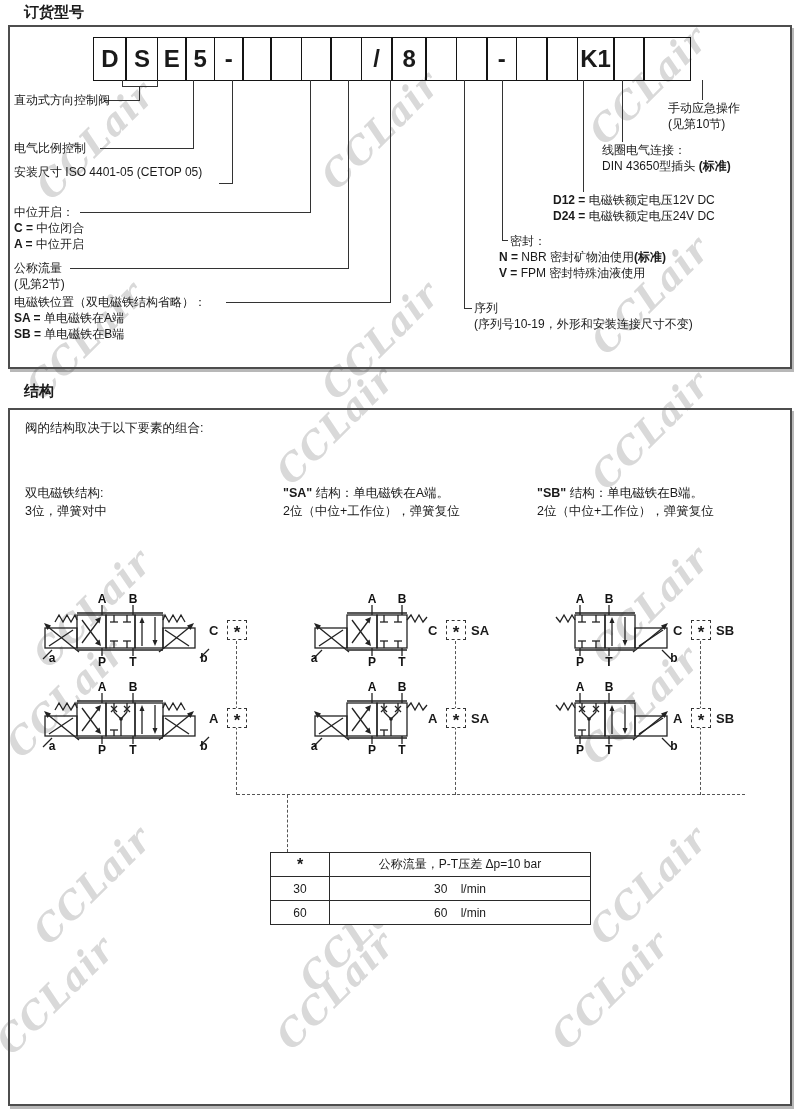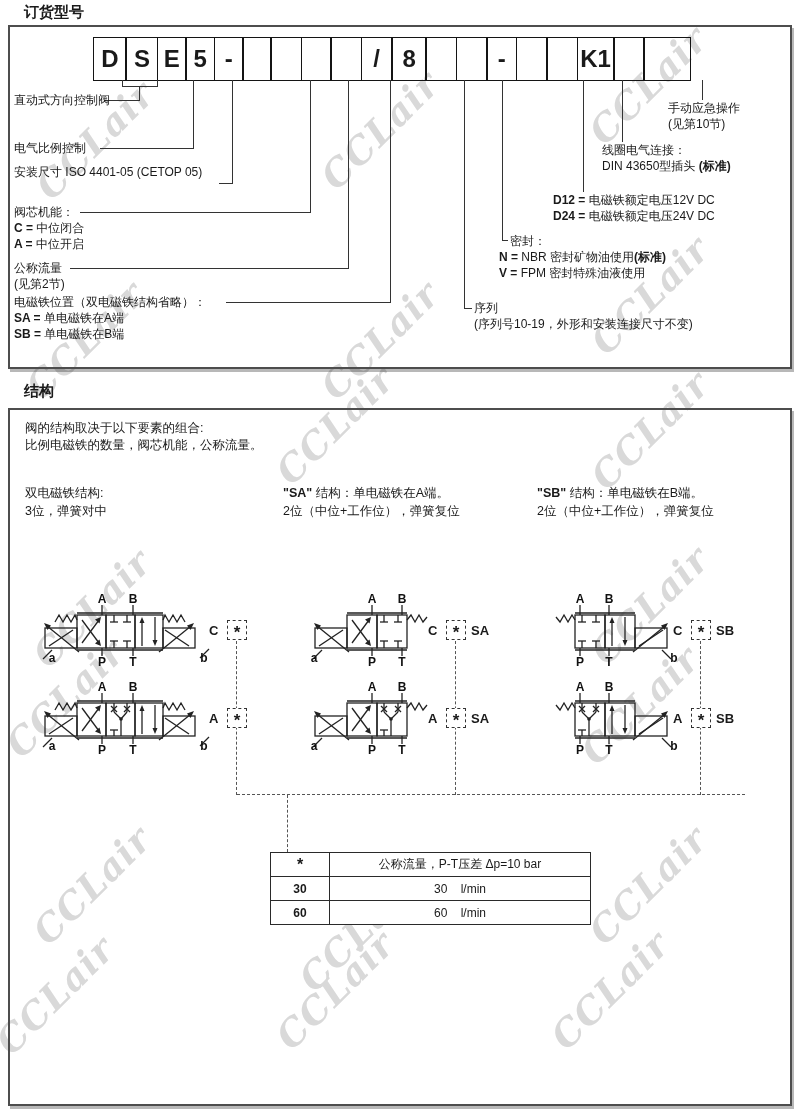--- a/index.html
+++ b/index.html
@@ -33,21 +33,21 @@
   .func-letter{position:absolute;font-size:13px;font-weight:bold;z-index:3;}
   .star-box{position:absolute;width:20px;height:20px;box-sizing:border-box;border:1.6px dashed #333;
             background:#fff;text-align:center;font-size:17px;font-weight:bold;line-height:24px;z-index:3;}
   .suffix{position:absolute;font-size:13px;font-weight:bold;z-index:3;}
   .dashv{position:absolute;width:0;border-left:1.5px dashed #555;z-index:2;}
   .dashh{position:absolute;height:0;border-top:1.5px dashed #555;z-index:2;}
   
   #flow-table{position:absolute;left:270px;top:852px;border-collapse:collapse;z-index:3;background:#fff;}
   #flow-table td{border:1.4px solid #2a2a2a;height:23px;font-size:12px;text-align:center;
                  white-space:pre;padding:0 4px;}
-  #flow-table td.c1{width:50px;font-weight:bold;}
+  #flow-table td.c1{width:50px;font-weight:normal;}
   #flow-table td.c2{width:252px;}
   #flow-table td.star{font-size:16px;font-weight:bold;}
 </style>
 </head>
 <body>
 
 <div id="page">
 
   <span class="wm" style="left:95px;top:140px">CCLair</span>
   <span class="wm" style="left:380px;top:130px">CCLair</span>
@@ -119,21 +119,21 @@
   <div class="lv" style="left:583px;top:80px;height:112px"></div>
   <div class="lv" style="left:502px;top:80px;height:160px"></div>
   <div class="lh" style="left:502px;top:240px;width:6px"></div>
   <div class="lv" style="left:464px;top:80px;height:228px"></div>
   <div class="lh" style="left:464px;top:308px;width:8px"></div>
 
   <div class="lbl" style="left:14px;top:92px">直动式方向控制阀</div>
   <div class="lbl" style="left:14px;top:140px">电气比例控制</div>
   <div class="lbl" style="left:14px;top:164px">安装尺寸 ISO 4401-05 (CETOP 05)</div>
 
-  <div class="lbl" style="left:14px;top:204px">阀芯机能：</div>
+  <div class="lbl" style="left:14px;top:204px">中位开启：</div>
   <div class="lbl" style="left:14px;top:220px"><b>C =</b> <span>中位闭合</span></div>
   <div class="lbl" style="left:14px;top:236px"><b>A =</b> <span>中位开启</span></div>
 
   <div class="lbl" style="left:14px;top:260px">公称流量</div>
   <div class="lbl" style="left:14px;top:276px">(见第2节)</div>
 
   <div class="lbl" style="left:14px;top:294px">电磁铁位置（双电磁铁结构省略）：</div>
   <div class="lbl" style="left:14px;top:310px"><b>SA =</b> <span>单电磁铁在A端</span></div>
   <div class="lbl" style="left:14px;top:326px"><b>SB =</b> <span>单电磁铁在B端</span></div>
 
@@ -150,21 +150,20 @@
   <div class="lbl" style="left:499px;top:249px"><b>N =</b> <span>NBR 密封矿物油使用</span><b>(标准)</b></div>
   <div class="lbl" style="left:499px;top:265px"><b>V =</b> <span>FPM 密封特殊油液使用</span></div>
 
   <div class="lbl" style="left:474px;top:300px">序列</div>
   <div class="lbl" style="left:474px;top:316px">(序列号10-19，外形和安装连接尺寸不变)</div>
 
   <div class="sec-title" style="left:24px;top:382px">结构</div>
   <div class="frame" style="left:8px;top:408px;width:780px;height:694px"></div>
 
   <div class="para" style="left:25px;top:420px">阀的结构取决于以下要素的组合:</div>
-  <div class="para" style="left:25px;top:437px">比例电磁铁的数量，阀芯机能，公称流量。</div>
 
   <div class="colhead" style="left:25px;top:484px">
     <b></b><span>双电磁铁结构:</span><br>
     <span>3位，弹簧对中</span>
   </div>
   <div class="colhead" style="left:283px;top:484px">
     <b>"SA"</b><span> 结构：单电磁铁在A端。</span><br>
     <span>2位（中位+工作位），弹簧复位</span>
   </div>
   <div class="colhead" style="left:537px;top:484px">

